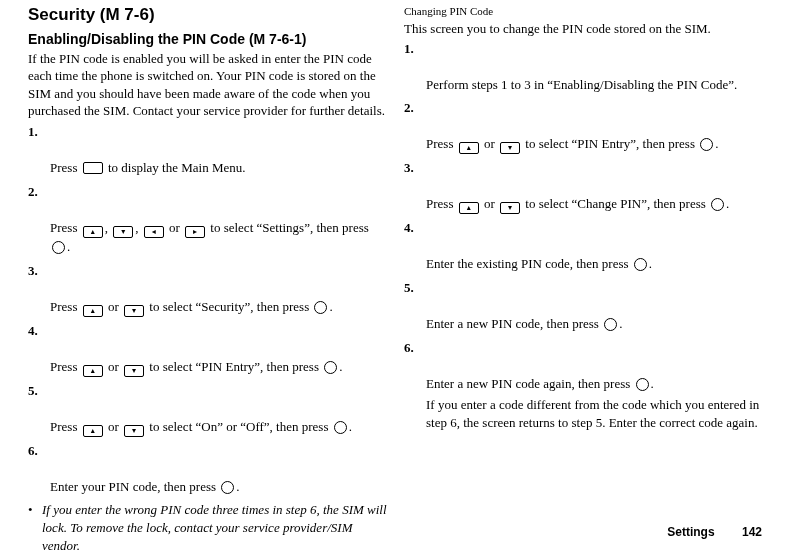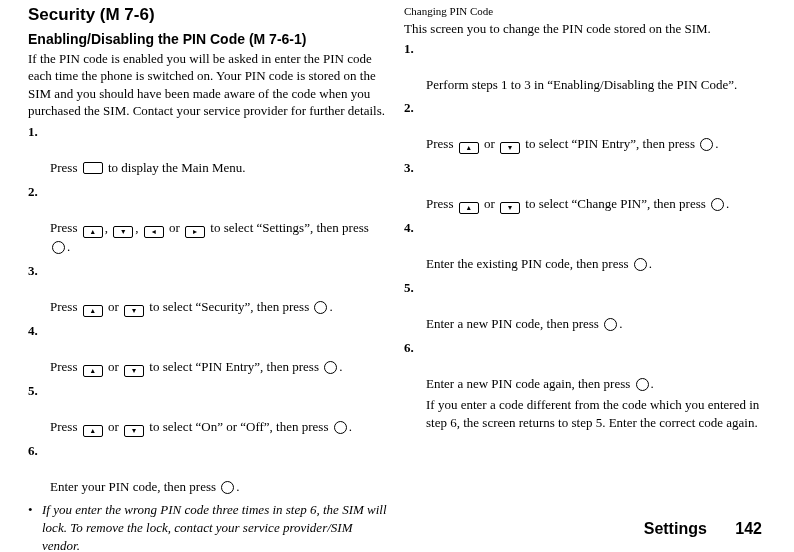--- a/index.html
+++ b/index.html
@@ -110,21 +110,21 @@
       font-family: sans-serif;
     }
     .btn-arrow .tri {
       font-size: 8px;
     }
     .footer {
       position: absolute;
       bottom: 12px;
       right: 32px;
       font-family: Arial, Helvetica, sans-serif;
-      font-size: 16px;
+      font-size: 12px;
       font-weight: bold;
     }
     .footer .pn { margin-left: 24px; }
   </style>
 </head>
 <body>
 
 <div class="page">
   <div class="column">
     <h1>

